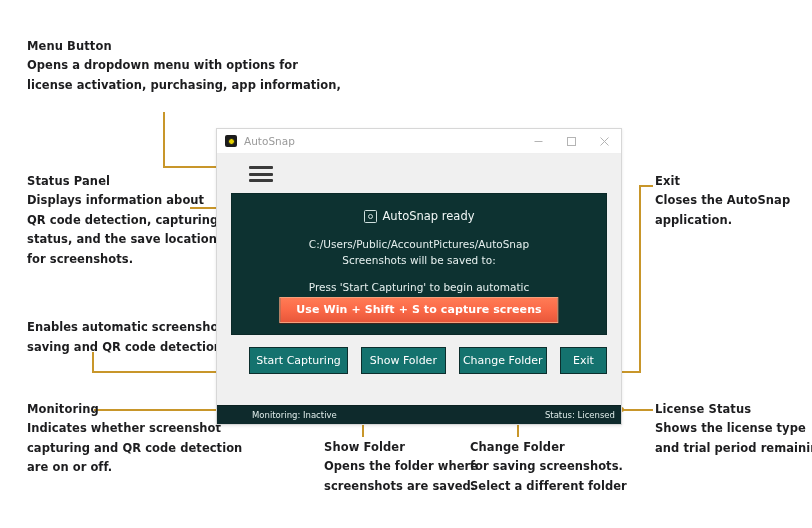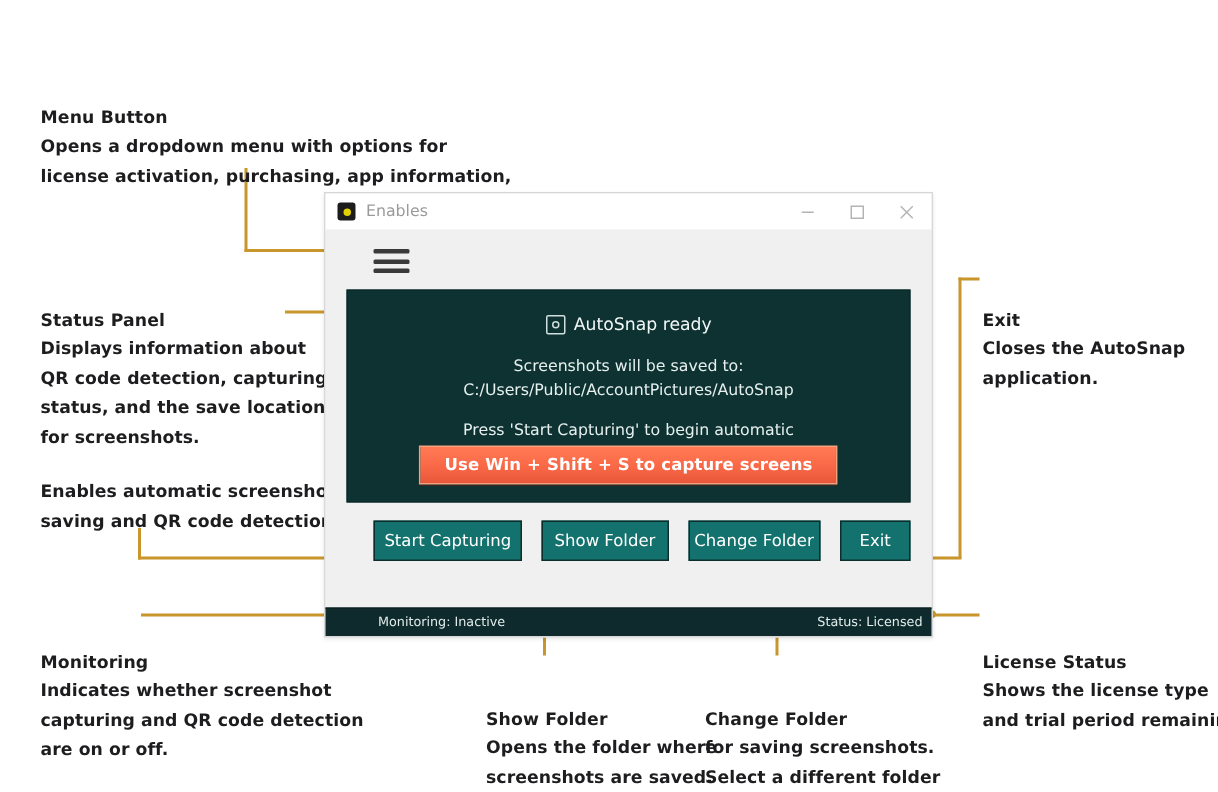--- a/index.html
+++ b/index.html
@@ -15,21 +15,20 @@
   .stage{position:absolute;left:0;top:0;width:812px;height:528px;}
 
   
   .anno{position:absolute;color:#1d1d1f;}
   .anno .head{
     font-weight:bold;
     font-size:11.5px;
     line-height:19px;
     letter-spacing:.1px;
     white-space:nowrap;
-    margin-top:32px;
   }
   .anno .body{
     font-weight:bold;
     font-size:11.5px;
     line-height:19.6px;
     letter-spacing:.05px;
   }
   .anno .body div{white-space:nowrap;}
 
   
@@ -258,21 +257,21 @@
       <div>and trial period remaining.</div>
     </div>
   </div>
 
   <div class="win">
 
     <div class="titlebar">
       <span class="app-icon">
           <i></i>
         </span>
-      <span class="app-title">Enables</span>
+      <span class="app-title">AutoSnap</span>
       <span class="wbtns">
         <span class="wbtn">
           <svg width="11" height="11" viewBox="0 0 11 11">
               <line x1="1.5" y1="5.5" x2="9.5" y2="5.5" stroke="#b4b4b4" stroke-width="1"></line>
             </svg>
         </span>
         <span class="wbtn">
           <svg width="11" height="11" viewBox="0 0 11 11">
               <rect x="1.5" y="1.5" width="8" height="8" fill="none" stroke="#b4b4b4" stroke-width="1"></rect>
             </svg>
@@ -295,22 +294,22 @@
       </div>
 
       <div class="panel">
         <div class="ready">
           <span class="ready-icon">
               <i></i>
             </span>
           <span>AutoSnap ready</span>
         </div>
         <div class="lines">
+          <div>C:/Users/Public/AccountPictures/AutoSnap</div>
           <div>Screenshots will be saved to:</div>
-          <div>C:/Users/Public/AccountPictures/AutoSnap</div>
           <div class="gap"></div>
           <div>Press 'Start Capturing' to begin automatic</div>
           <div>screenshot saving and QR code detection.</div>
         </div>
         <div class="hotkey">Use Win + Shift + S to capture screens</div>
       </div>
 
       <div class="btnrow">
         <div class="tbtn b1">Start Capturing</div>
         <div class="tbtn b2">Show Folder</div>

